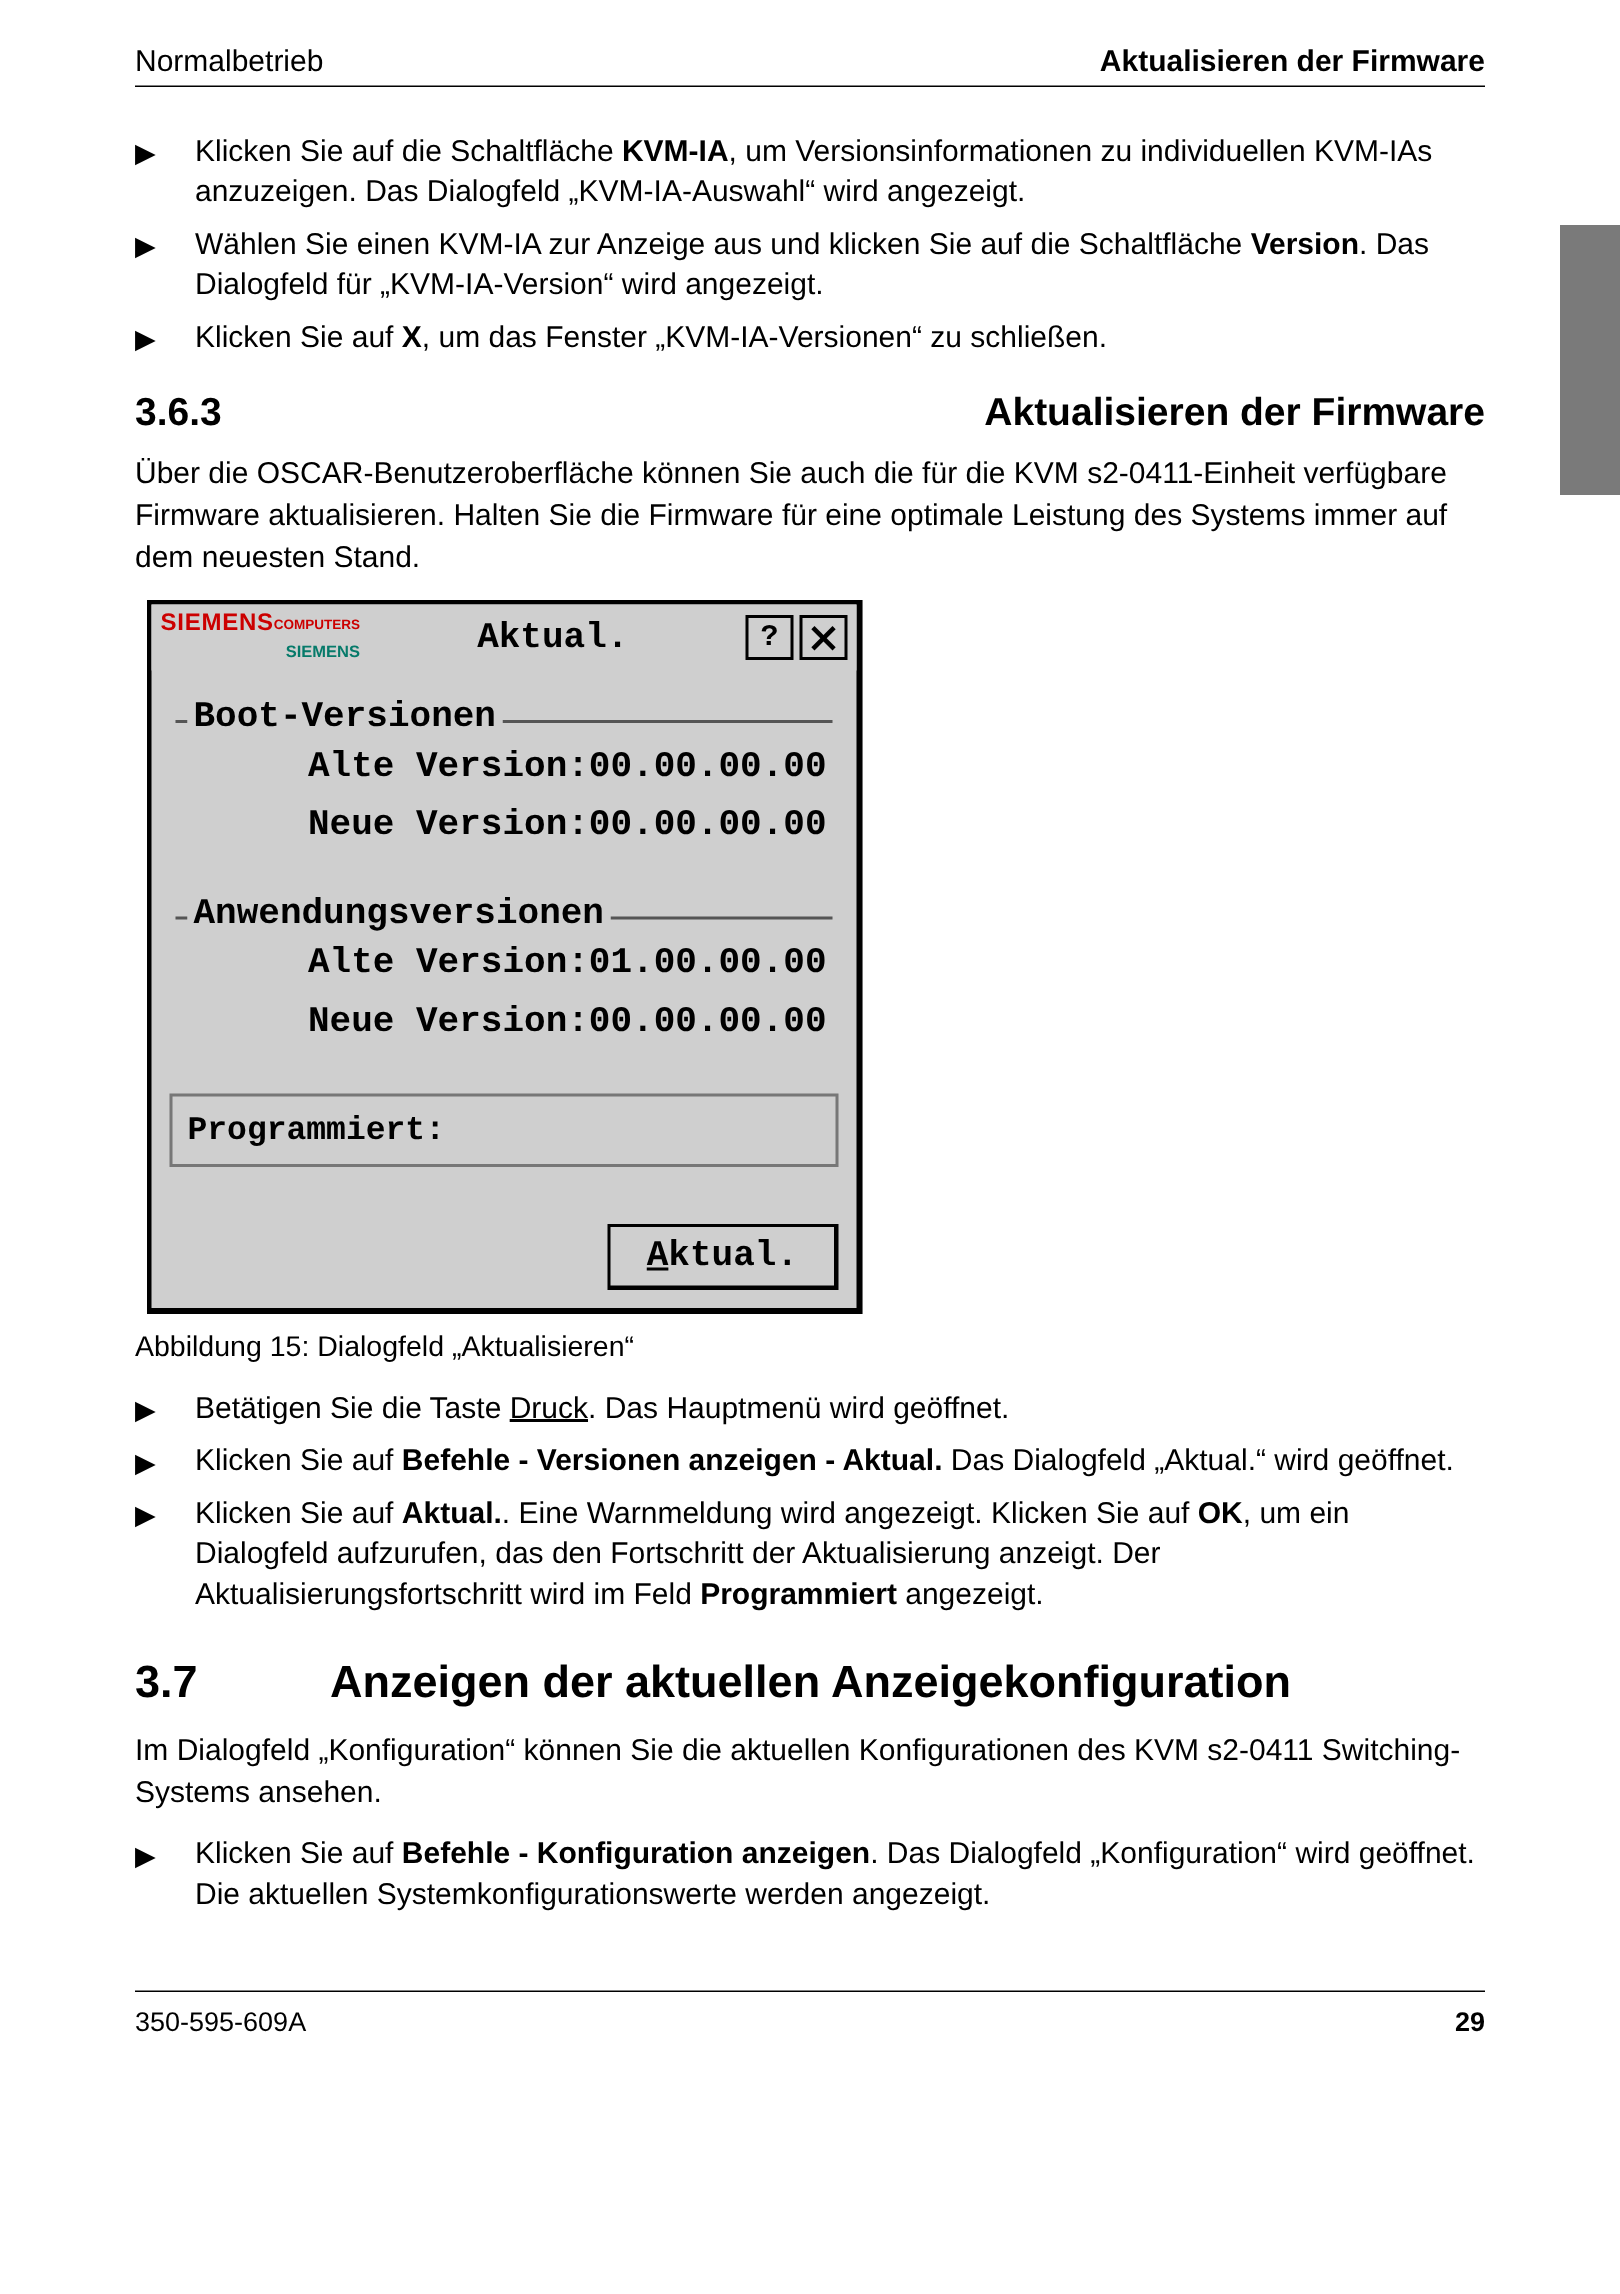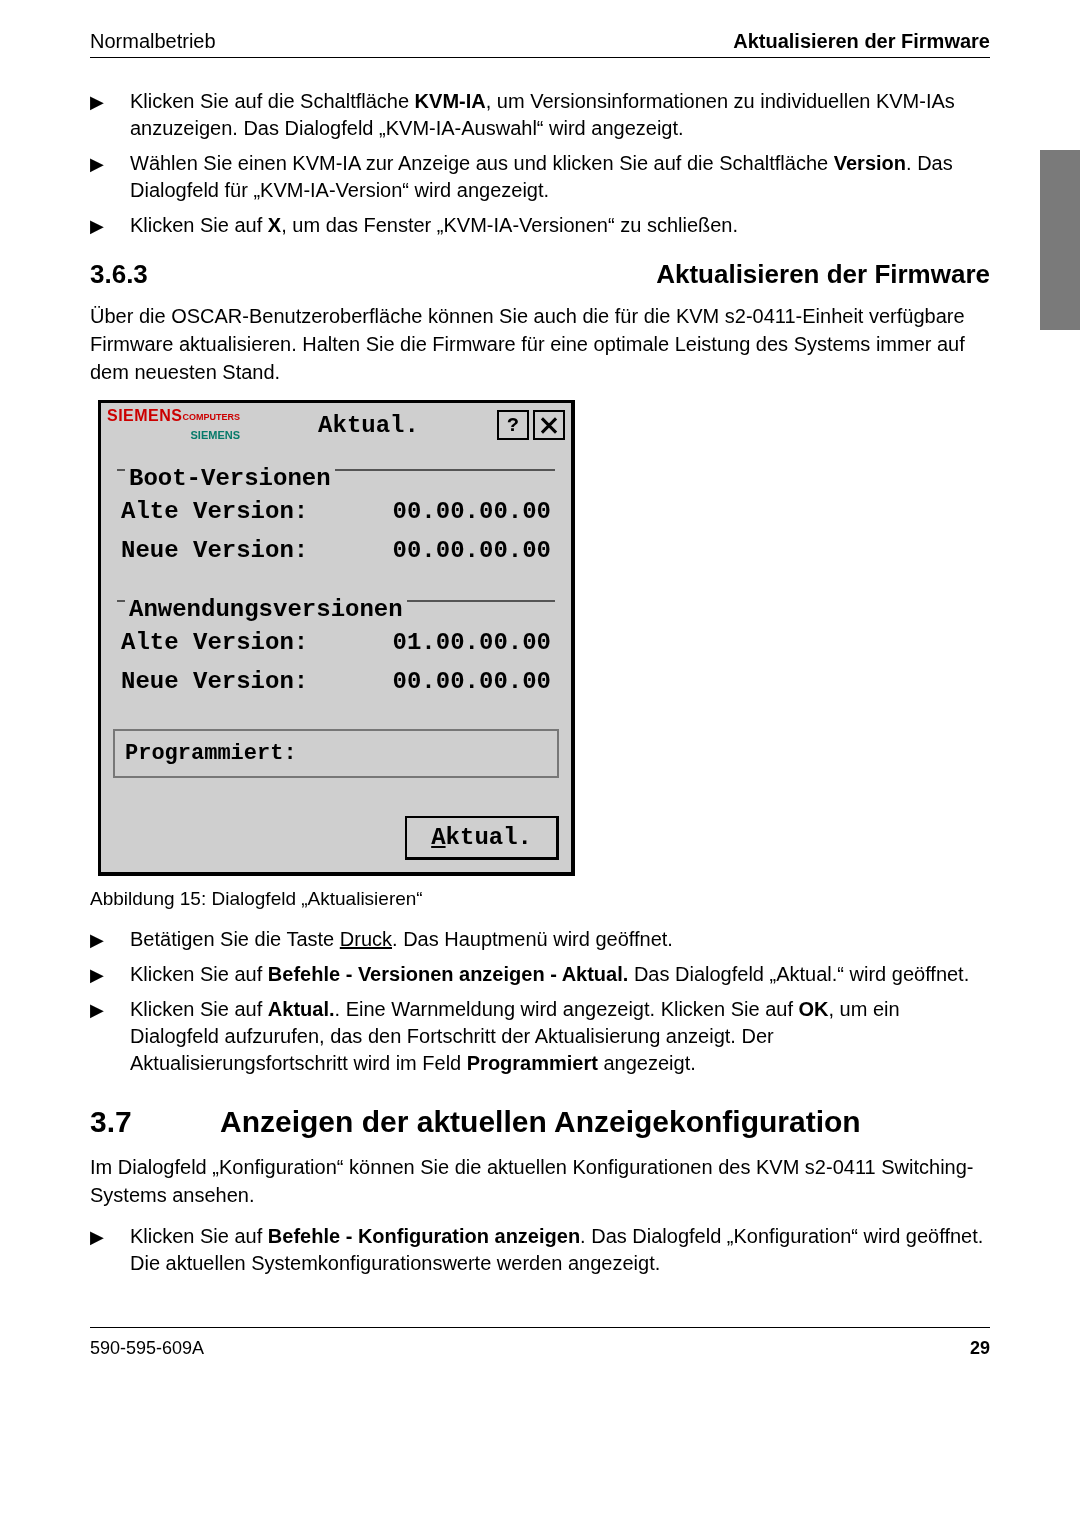--- a/index.html
+++ b/index.html
@@ -148,33 +148,34 @@
   .grp-title {
     font-size: 24px;
     font-weight: 700;
     position: relative;
     display: inline-block;
     padding: 0 4px;
     background: #cfcfcf;
   }
   .grp-header {
     display: flex;
+    align-items: center;
   }
   .grp-header .dash {
     flex: 1;
     height: 2px;
     background: #555;
     margin-top: 4px;
   }
   .grp-header .dash.short {
     flex: 0 0 8px;
   }
   .row {
     display: flex;
-    justify-content: space-between;
+    justify-content: flex-end;
     font-size: 24px;
     font-weight: 700;
     padding: 6px 4px;
   }
   .prog {
     margin: 20px 12px 8px 12px;
     border: 2px solid #777;
     padding: 10px 10px;
     font-size: 22px;
     font-weight: 700;
@@ -312,16 +313,16 @@
   <div class="para">Im Dialogfeld „Konfiguration“ können Sie die aktuellen Konfigurationen des KVM s2-0411 Switching-Systems ansehen.</div>
 
   <ul class="bullet-list" id="final-bullets">
       <li>
         <span class="arrow">▶</span>
         <span class="txt"><span>Klicken Sie auf </span><span class="bold-inline">Befehle - Konfiguration anzeigen</span><span>. Das Dialogfeld „Konfiguration“ wird geöffnet. Die aktuellen Systemkonfigurationswerte werden angezeigt.</span></span>
       </li>
     </ul>
 
   <div class="footer">
-    <span>590-595-609A</span>
+    <span>350-595-609A</span>
     <span class="pg">29</span>
   </div>
 </div>
 
 </body></html>

